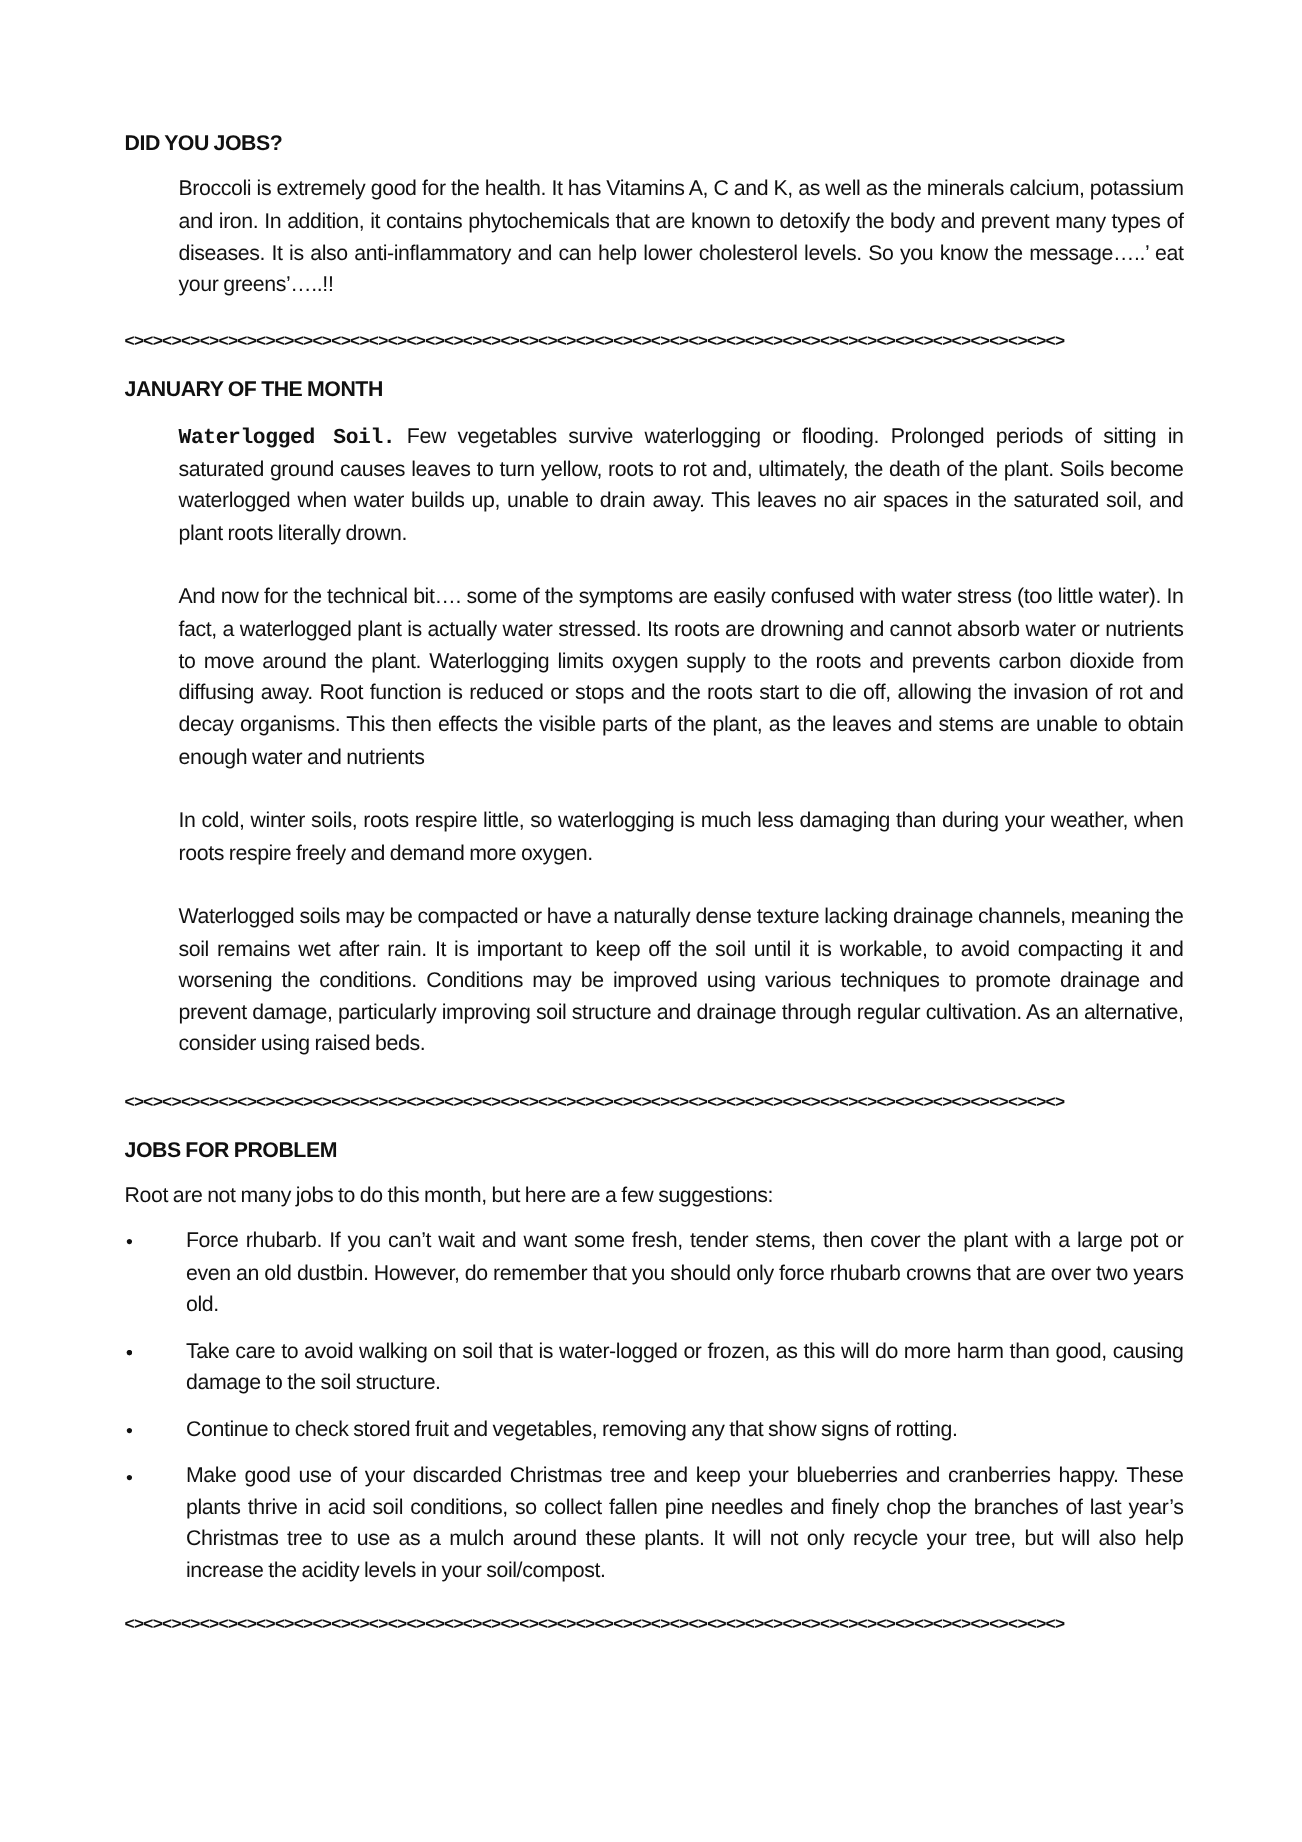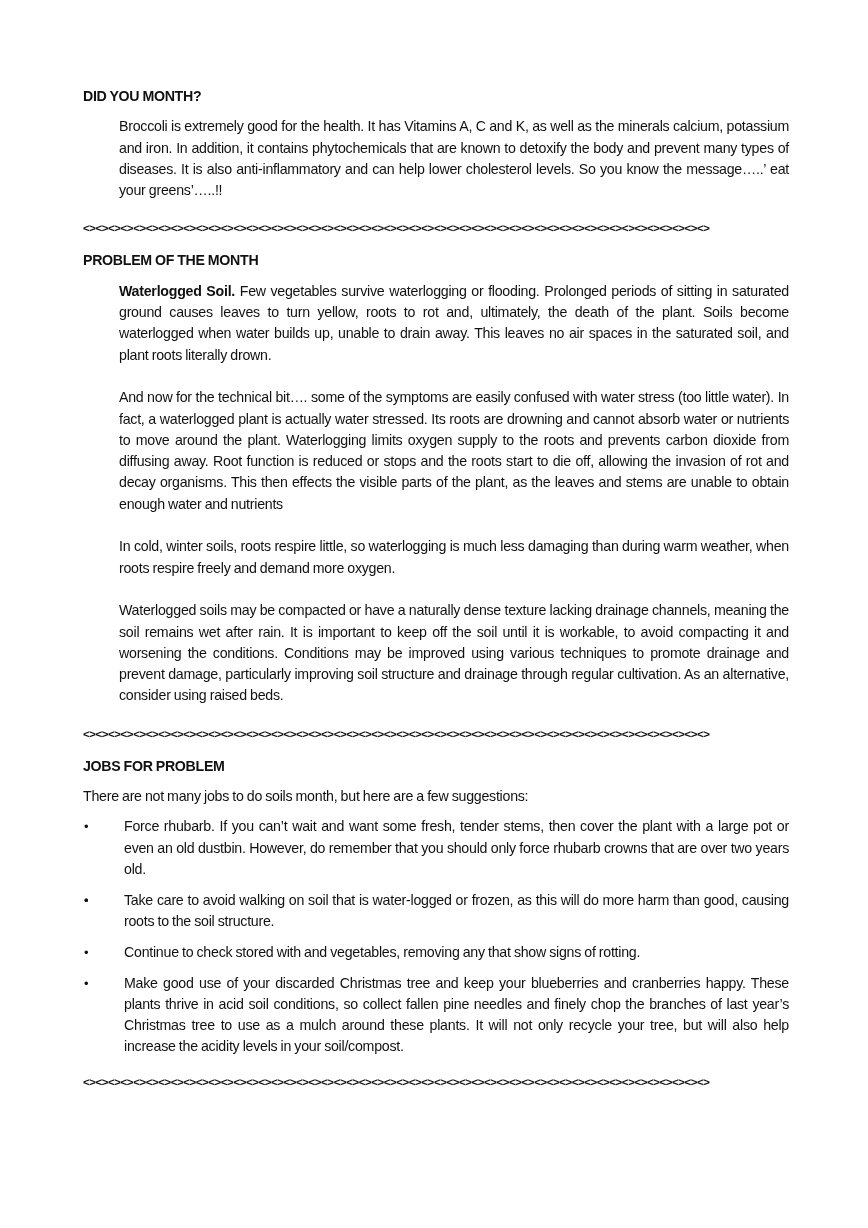--- a/index.html
+++ b/index.html
@@ -12,64 +12,64 @@
     position: absolute; left: 83px; top: 86px; width: 706px;
     font-size: 14.2px; line-height: 21.3px;
     letter-spacing: -0.25px; word-spacing: -0.5px;
   }
   .heading {
     font-weight: bold; font-size: 14.2px; margin: 0 0 9px 0; letter-spacing: -0.3px;
   }
   p { margin: 0; text-align: justify; }
   .para { margin-bottom: 21.3px; margin-left: 36px; }
   .para.last { margin-bottom: 19px; }
-  .lead { font-weight: bold; }
+  .lead { font-weight: bold; font-family: Liberation Mono, monospace; }
   .divider {
     font-size: 11.5px; font-weight: bold; letter-spacing: -0.45px; word-spacing: 0;
     white-space: nowrap; overflow: hidden; width: 702px; line-height: 16px;
     margin: 0 0 14px 0; transform: scaleY(0.95);
   }
   .section { margin-bottom: 0; }
   .intro { margin-bottom: 9px; }
   ul.jobs { list-style: none; margin: 0; padding: 0; }
   ul.jobs li { position: relative; padding-left: 41px; margin-bottom: 9.5px; text-align: justify; }
   .bullet {
     position: absolute; left: 1px; top: 0; width: 12px; font-size: 13px;
   }
   .final-divider { margin-top: 16px; }
 </style>
 </head>
 <body>
 
 <div class="page">
 
   <div class="section">
-    <div class="heading">DID YOU MONTH?</div>
+    <div class="heading">DID YOU JOBS?</div>
     <p class="para last">Broccoli is extremely good for the health.  It has Vitamins A, C and K, as well as the minerals calcium, potassium and iron.  In addition, it contains phytochemicals that are known to detoxify the body and prevent many types of diseases.  It is also anti-inflammatory and can help lower cholesterol levels.  So you know the message…..’ eat your greens’…..!!</p>
   </div>
 
   <div class="divider">&lt;&gt;&lt;&gt;&lt;&gt;&lt;&gt;&lt;&gt;&lt;&gt;&lt;&gt;&lt;&gt;&lt;&gt;&lt;&gt;&lt;&gt;&lt;&gt;&lt;&gt;&lt;&gt;&lt;&gt;&lt;&gt;&lt;&gt;&lt;&gt;&lt;&gt;&lt;&gt;&lt;&gt;&lt;&gt;&lt;&gt;&lt;&gt;&lt;&gt;&lt;&gt;&lt;&gt;&lt;&gt;&lt;&gt;&lt;&gt;&lt;&gt;&lt;&gt;&lt;&gt;&lt;&gt;&lt;&gt;&lt;&gt;&lt;&gt;&lt;&gt;&lt;&gt;&lt;&gt;&lt;&gt;&lt;&gt;&lt;&gt;&lt;&gt;&lt;&gt;&lt;&gt;&lt;&gt;&lt;&gt;&lt;&gt;&lt;&gt;</div>
 
   <div class="section">
-    <div class="heading">PROBLEM OF THE MONTH</div>
+    <div class="heading">JANUARY OF THE MONTH</div>
     <p class="para"><span class="lead">Waterlogged Soil.</span><span>  Few vegetables survive waterlogging or flooding.  Prolonged periods of sitting in saturated ground causes leaves to turn yellow, roots to rot and, ultimately, the death of the plant.  Soils become waterlogged when water builds up, unable to drain away.  This leaves no air spaces in the saturated soil, and plant roots literally drown.</span></p>
     <p class="para">And now for the technical bit…. some of the symptoms are easily confused with water stress (too little water).  In fact, a waterlogged plant is actually water stressed.  Its roots are drowning and cannot absorb water or nutrients to move around the plant.  Waterlogging limits oxygen supply to the roots and prevents carbon dioxide from diffusing away.  Root function is reduced or stops and the roots start to die off, allowing the invasion of rot and decay organisms.  This then effects the visible parts of the plant, as the leaves and stems are unable to obtain enough water and nutrients</p>
-    <p class="para">In cold, winter soils, roots respire little, so waterlogging is much less damaging than during warm weather, when roots respire freely and demand more oxygen.</p>
+    <p class="para">In cold, winter soils, roots respire little, so waterlogging is much less damaging than during your weather, when roots respire freely and demand more oxygen.</p>
     <p class="para last">Waterlogged soils may be compacted or have a naturally dense texture lacking drainage channels, meaning the soil remains wet after rain.  It is important to keep off the soil until it is workable, to avoid compacting it and worsening the conditions.  Conditions may be improved using various techniques to promote drainage and prevent damage, particularly improving soil structure and drainage through regular cultivation.  As an alternative, consider using raised beds.</p>
   </div>
 
   <div class="divider">&lt;&gt;&lt;&gt;&lt;&gt;&lt;&gt;&lt;&gt;&lt;&gt;&lt;&gt;&lt;&gt;&lt;&gt;&lt;&gt;&lt;&gt;&lt;&gt;&lt;&gt;&lt;&gt;&lt;&gt;&lt;&gt;&lt;&gt;&lt;&gt;&lt;&gt;&lt;&gt;&lt;&gt;&lt;&gt;&lt;&gt;&lt;&gt;&lt;&gt;&lt;&gt;&lt;&gt;&lt;&gt;&lt;&gt;&lt;&gt;&lt;&gt;&lt;&gt;&lt;&gt;&lt;&gt;&lt;&gt;&lt;&gt;&lt;&gt;&lt;&gt;&lt;&gt;&lt;&gt;&lt;&gt;&lt;&gt;&lt;&gt;&lt;&gt;&lt;&gt;&lt;&gt;&lt;&gt;&lt;&gt;&lt;&gt;&lt;&gt;</div>
 
   <div class="section">
     <div class="heading">JOBS FOR PROBLEM</div>
-    <p class="intro">There are not many jobs to do soils month, but here are a few suggestions:</p>
+    <p class="intro">Root are not many jobs to do this month, but here are a few suggestions:</p>
     <ul class="jobs">
       <li><span class="bullet">•</span><span>Force rhubarb.  If you can’t wait and want some fresh, tender stems, then cover the plant with a large pot or even an old dustbin.  However, do remember that you should only force rhubarb crowns that are over two years old.</span></li>
       <li><span class="bullet">•</span></li>
-      <li><span class="bullet">•</span><span>Take care to avoid walking on soil that is water-logged or frozen, as this will do more harm than good, causing roots to the soil structure.</span></li>
-      <li><span class="bullet">•</span><span>Continue to check stored with and vegetables, removing any that show signs of rotting.</span></li>
+      <li><span class="bullet">•</span><span>Take care to avoid walking on soil that is water-logged or frozen, as this will do more harm than good, causing damage to the soil structure.</span></li>
+      <li><span class="bullet">•</span><span>Continue to check stored fruit and vegetables, removing any that show signs of rotting.</span></li>
       <li><span class="bullet">•</span><span>Make good use of your discarded Christmas tree and keep your blueberries and cranberries happy.  These plants thrive in acid soil conditions, so collect fallen pine needles and finely chop the branches of last year’s Christmas tree to use as a mulch around these plants.  It will not only recycle your tree, but will also help increase the acidity levels in your soil/compost.</span></li>
     </ul>
   </div>
 
   <div class="divider final-divider">&lt;&gt;&lt;&gt;&lt;&gt;&lt;&gt;&lt;&gt;&lt;&gt;&lt;&gt;&lt;&gt;&lt;&gt;&lt;&gt;&lt;&gt;&lt;&gt;&lt;&gt;&lt;&gt;&lt;&gt;&lt;&gt;&lt;&gt;&lt;&gt;&lt;&gt;&lt;&gt;&lt;&gt;&lt;&gt;&lt;&gt;&lt;&gt;&lt;&gt;&lt;&gt;&lt;&gt;&lt;&gt;&lt;&gt;&lt;&gt;&lt;&gt;&lt;&gt;&lt;&gt;&lt;&gt;&lt;&gt;&lt;&gt;&lt;&gt;&lt;&gt;&lt;&gt;&lt;&gt;&lt;&gt;&lt;&gt;&lt;&gt;&lt;&gt;&lt;&gt;&lt;&gt;&lt;&gt;&lt;&gt;&lt;&gt;&lt;&gt;</div>
 
 </div>
 
 </body></html>

